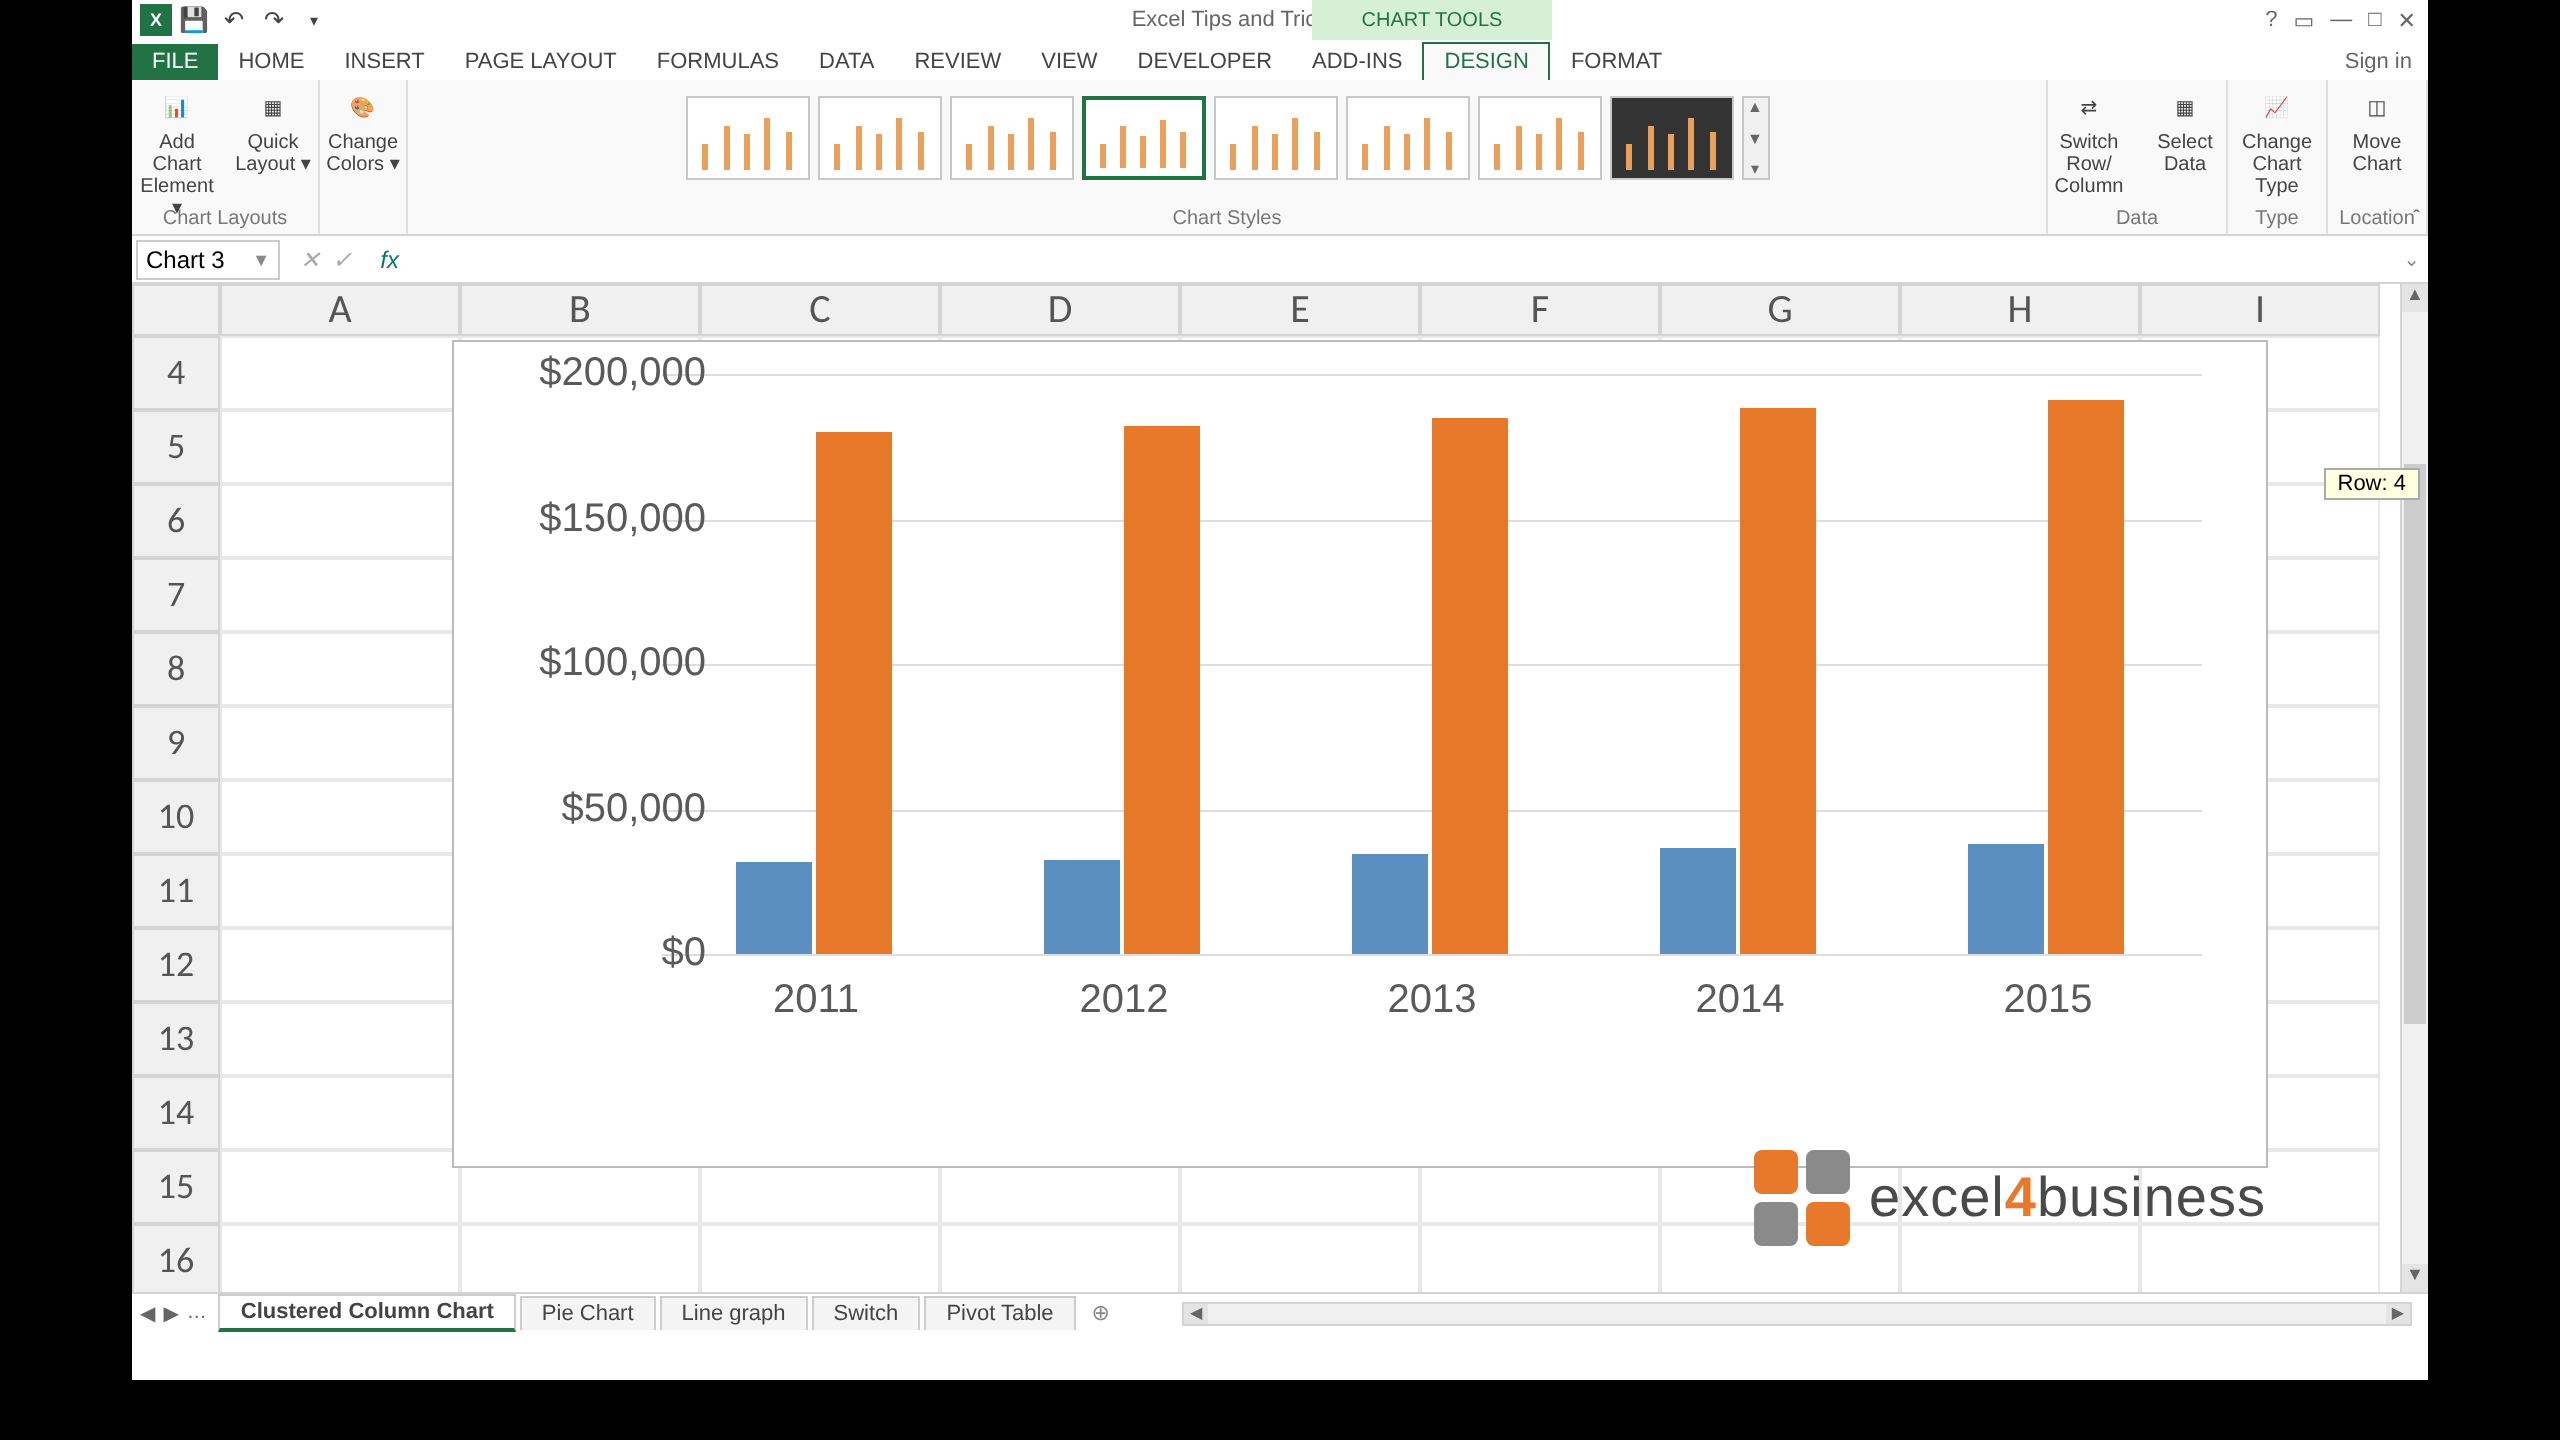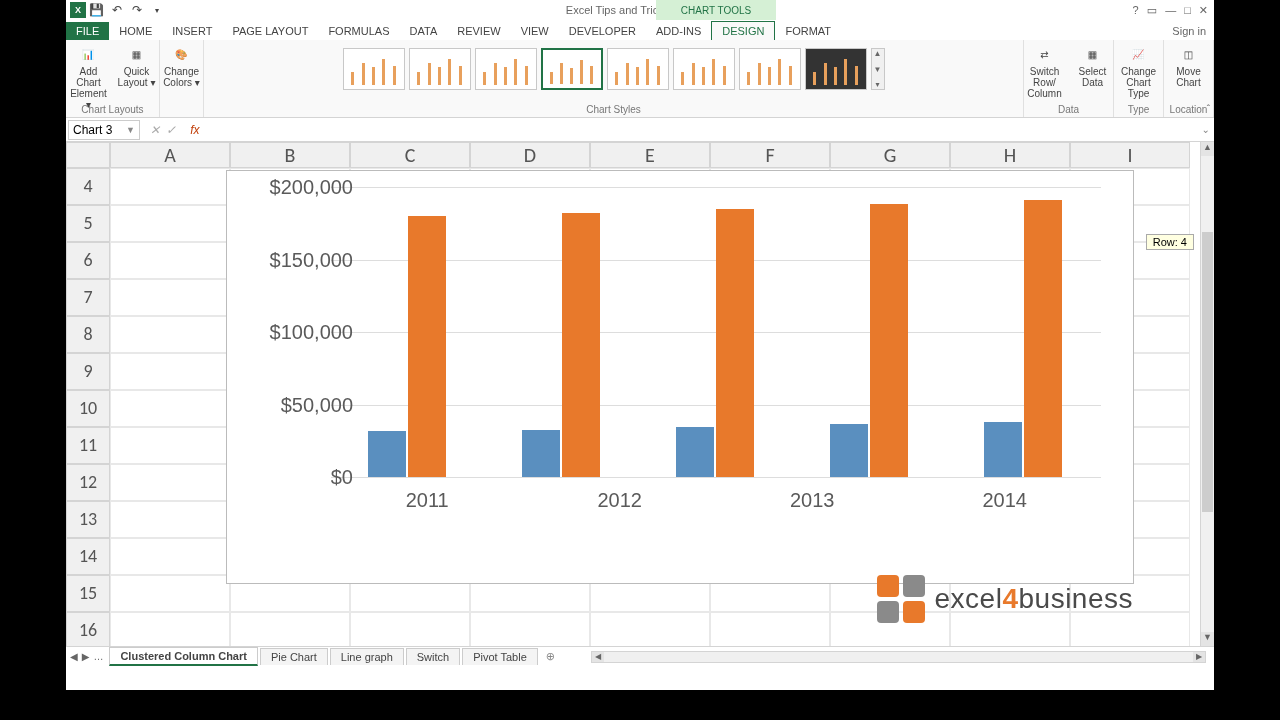--- a/index.html
+++ b/index.html
@@ -33,37 +33,37 @@
 .style-thumb { width: 62px; height: 42px; border: 1px solid #c8c8c8; background: #fff; display: flex; align-items: flex-end; justify-content: space-around; padding: 4px; margin-top: 4px; }
 .style-thumb.sel { border: 2px solid #217346; }
 .style-thumb .bar-mini { width: 3px; background: #e8a05c; }
 .style-thumb.dark { background:#333; }
 .style-scroll { width: 14px; height: 42px; margin-top:4px; border:1px solid #c8c8c8; background:#f0f0f0; display:flex; flex-direction:column; justify-content:space-between; align-items:center; font-size:8px; color:#666; }
 
 
 .fbar { height: 24px; border-bottom: 1px solid #d4d4d4; display: flex; align-items: center; font-size: 12px; }
 .namebox { width: 72px; border: 1px solid #ccc; margin: 2px; padding: 2px 4px; display:flex; justify-content:space-between; align-items:center; }
 .f-icons { display: flex; gap: 6px; padding: 0 8px; color: #aaa; font-style: italic; }
-.fx { font-style: italic; color: #c2410c; padding: 0 6px; }
+.fx { font-style: italic; color: #0f766e; padding: 0 6px; }
 .fbar-end { margin-left:auto; padding-right:4px; color:#888; font-size:10px; }
 
 
 .grid { position: relative; height: 504px; background: #fff; }
 .col-headers { position: absolute; left: 44px; top: 0; right: 14px; height: 26px; display: flex; }
 .col-headers div { flex: 0 0 120px; border: 1px solid #d4d4d4; background: #f0f0f0; text-align: center; font-size: 20px; font-family: Calibri, sans-serif; color: #555; line-height: 24px; }
 .corner { position: absolute; left:0; top:0; width:44px; height:26px; background:#f0f0f0; border:1px solid #d4d4d4; }
 .row-headers { position: absolute; left: 0; top: 26px; width: 44px; }
 .row-headers div { height: 37px; border: 1px solid #d4d4d4; background: #f0f0f0; text-align: center; font-size: 18px; font-family: Calibri, sans-serif; color: #555; line-height: 35px; }
 .cells { position: absolute; left: 44px; top: 26px; right: 14px; bottom: 0; }
 .cells .row { height: 37px; display: flex; }
 .cells .cell { flex: 0 0 120px; border: 1px solid #e8e8e8; }
 .vscroll { position:absolute; right:0; top:0; width:14px; height:100%; background:#f0f0f0; border-left:1px solid #d4d4d4; }
 .vscroll .arrow { height:14px; text-align:center; font-size:9px; color:#666; background:#e4e4e4; }
 .vscroll .thumb { position:absolute; top:90px; height:280px; left:1px; right:1px; background:#cdcdcd; }
-.row-tip { position:absolute; right:20px; top:92px; background:#ffffe1; border:1px solid #aaa; padding:1px 6px; font-size:11px; }
+.row-tip { position:absolute; right:4px; top:92px; background:#ffffe1; border:1px solid #aaa; padding:1px 6px; font-size:11px; }
 
 
 .chart-obj { position: absolute; left: 160px; top: 28px; width: 908px; height: 414px; background: #fff; border: 1px solid #bbb; }
 .plot { position: absolute; left: 104px; top: 16px; width: 770px; height: 290px; }
 .gridline { position: absolute; left: 0; right: 0; border-top: 1px solid #ddd; }
 .y-label { position: absolute; right: 780px; width: 100px; text-align: right; font-size: 20px; color: #5a5a5a; transform: translateY(-50%); }
 .x-axis { position: absolute; left: 104px; top: 318px; width: 770px; height: 28px; display: flex; }
 .x-tick { flex: 1; text-align: center; font-size: 20px; color: #5a5a5a; }
 .legend { position: absolute; left: 0; right: 0; top: 360px; text-align: center; font-size: 21px; color: #5a5a5a; }
 .leg-sw { display: inline-block; width: 14px; height: 14px; margin: 0 6px 0 18px; vertical-align: middle; }
@@ -475,20 +475,21 @@
           <div class="bars-group" style="left: 653px;">
             <div class="bar" style="background: rgb(90, 143, 191); height: 55.3636px;"></div>
             <div class="bar" style="background: rgb(232, 121, 43); height: 276.818px;"></div>
           </div>
         </div>
       <div class="x-axis" id="xaxis">
           <div class="x-tick">2011</div>
           <div class="x-tick">2012</div>
           <div class="x-tick">2013</div>
           <div class="x-tick">2014</div>
+          <div class="x-tick">2015</div>
         </div>
       <div class="logo">
         <div class="logo-mark">
           <span style="background:#e8792b;left:0;top:0;"></span>
           <span style="background:#8a8a8a;right:0;top:0;"></span>
           <span style="background:#8a8a8a;left:0;bottom:0;"></span>
           <span style="background:#e8792b;right:0;bottom:0;"></span>
         </div>
         <div class="logo-text"><span>excel</span><b>4</b><span>business</span></div>
       </div>

